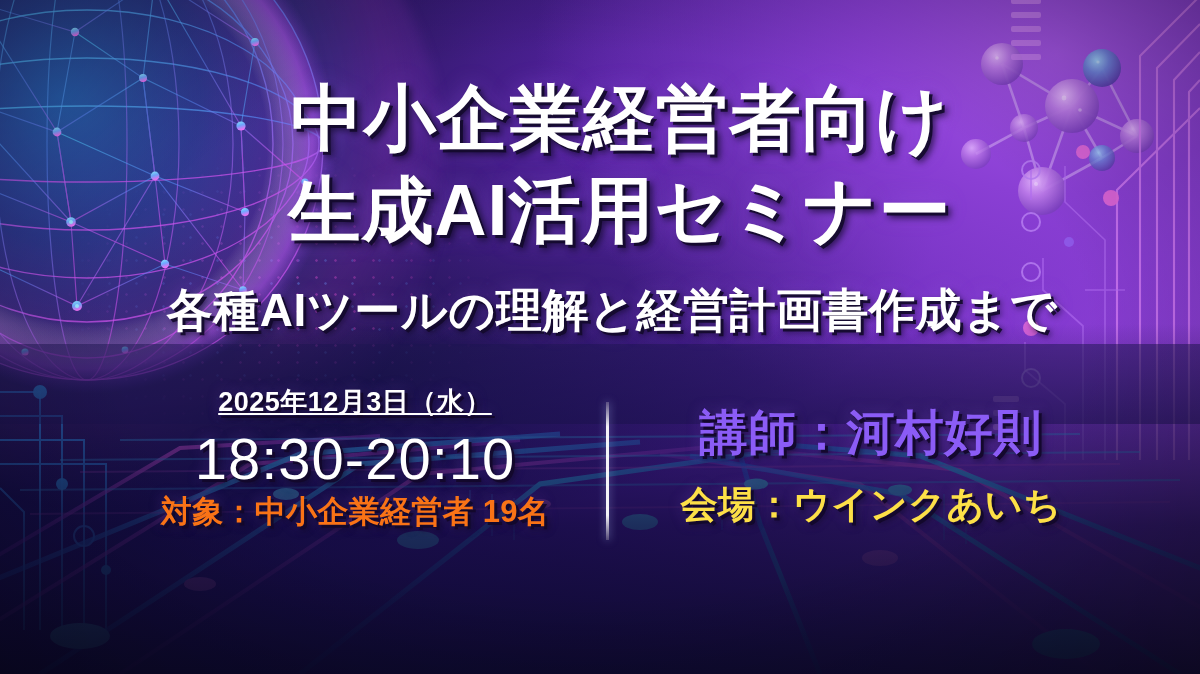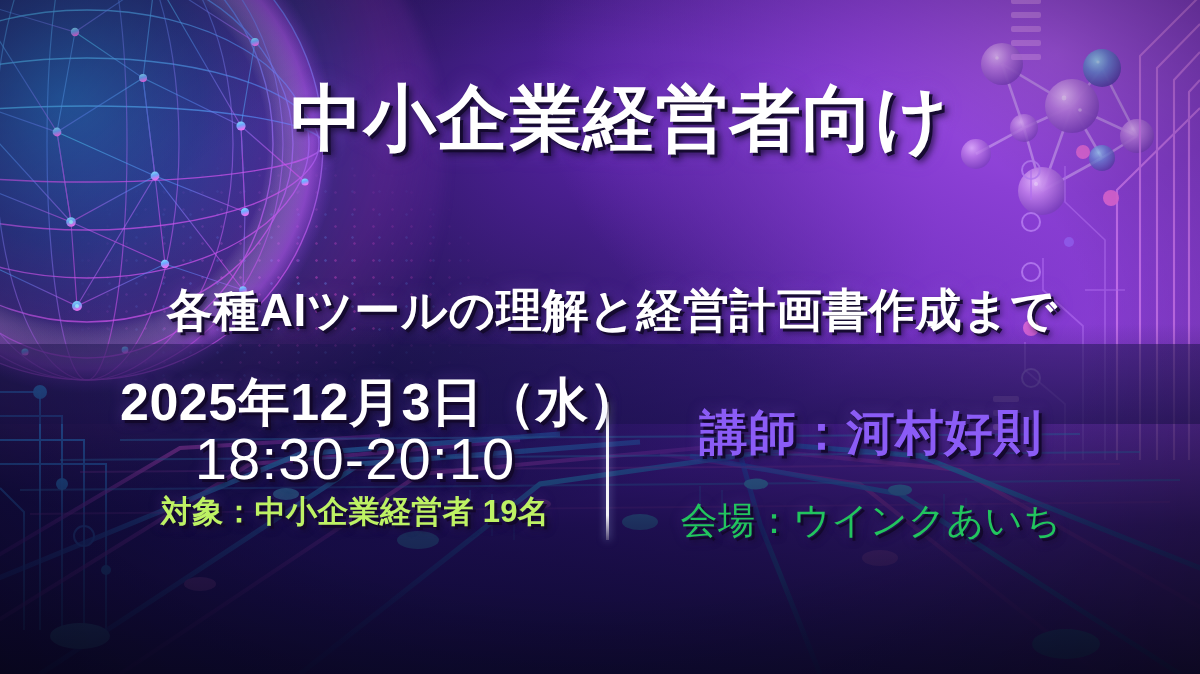--- a/index.html
+++ b/index.html
@@ -147,39 +147,39 @@
   }
 
   .txt-shadow {
     text-shadow:
       3px 3px 0 rgba(18,8,42,0.92),
       4px 4px 6px rgba(8,4,26,0.70),
       0 0 14px rgba(140,90,220,0.35);
   }
 
   .date-line {
-    color: #fff; font-weight: 700; font-size: 52px; line-height: 48px;
-    letter-spacing: .5px; white-space: nowrap;
+    color: #fff; font-weight: 700; font-size: 27px; line-height: 48px;
+    letter-spacing: .5px; white-space: nowrap; text-decoration: underline;
   }
   .time-line {
     color: #fff; font-weight: 400; font-size: 58px; line-height: 66px;
     letter-spacing: 1px; white-space: nowrap;
   }
   .audience-line {
-    color: #bef264; font-weight: 700; font-size: 31px; line-height: 40px;
+    color: #f97316; font-weight: 700; font-size: 31px; line-height: 40px;
     letter-spacing: .3px; white-space: nowrap;
   }
   .speaker-line {
     color: #8b5cf6; font-weight: 700; font-size: 48px; line-height: 62px;
     letter-spacing: 1px; white-space: nowrap;
   }
   .venue-line {
-    color: #22c55e; font-weight: 400; font-size: 37px; line-height: 54px;
+    color: #fde047; font-weight: 700; font-size: 37px; line-height: 54px;
     letter-spacing: .5px; white-space: nowrap;
-    margin-top: 30px;
+    margin-top: 14px;
   }
 </style>
 </head>
 <body>
 
 <div id="banner">
 
   <div class="layer bg-base"></div>
 
   <div class="dotfield"></div>
@@ -474,20 +474,21 @@
     </g>
   </svg>
 
   <div class="layer bg-floor"></div>
   <div class="layer vignette"></div>
 
   <div class="content">
 
     <div class="title-block">
       <div class="title-line">中小企業経営者向け</div>
+      <div class="title-line">生成AI活用セミナー</div>
     </div>
 
     <div class="subtitle">各種AIツールの理解と経営計画書作成まで</div>
 
     <div class="info-row">
 
       <div class="info-left">
         <div class="date-line txt-shadow">2025年12月3日（水）</div>
         <div class="time-line txt-shadow">18:30-20:10</div>
         <div class="audience-line txt-shadow">対象：中小企業経営者 19名</div>

